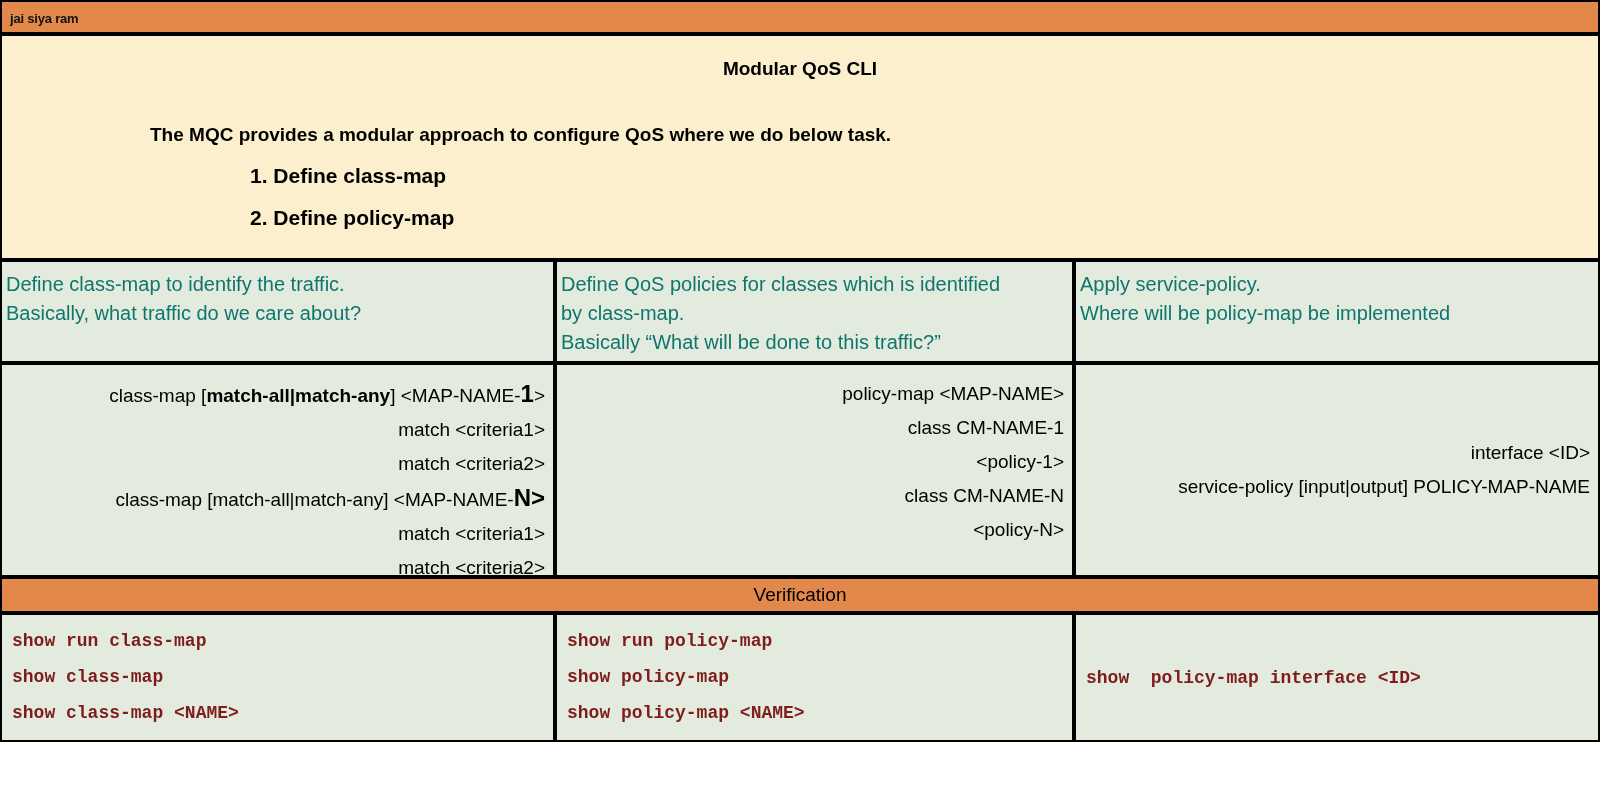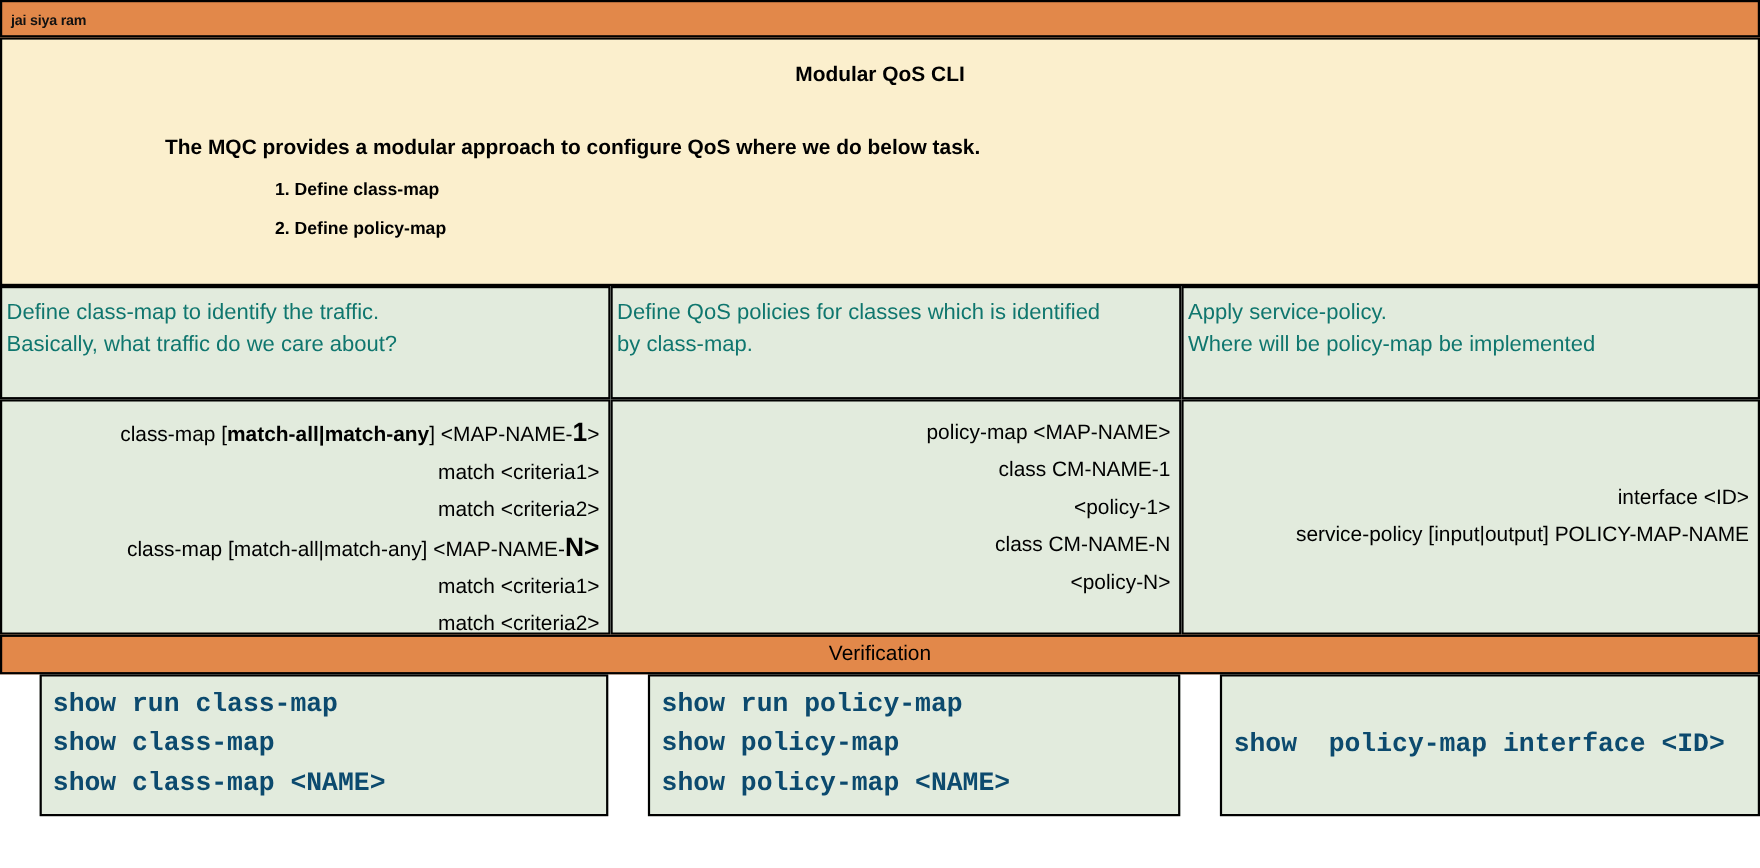--- a/index.html
+++ b/index.html
@@ -78,21 +78,21 @@
     font-weight: 700;
     margin-top: 22px;
   }
   .intro-lead {
     font-size: 19px;
     font-weight: 700;
     margin-top: 44px;
     padding-left: 148px;
   }
   .intro-step {
-    font-size: 16px;
+    font-size: 21px;
     font-weight: 700;
     margin-top: 18px;
     padding-left: 248px;
   }
 
   
   .hdr-cell {
     height: 40px;
     font-size: 20px;
     font-weight: 700;
@@ -137,27 +137,26 @@
     color: #000;
     display: flex;
     align-items: center;
     justify-content: center;
   }
 
   
   .cmd-cell {
     height: 129px;
     font-family: "Liberation Mono", "DejaVu Sans Mono", monospace;
-    font-size: 24px;
+    font-size: 18px;
     font-weight: 700;
     line-height: 36px;
-    color: #0c4a6e;
+    color: #7f1d1d;
     white-space: pre;
     padding: 8px 8px 0 10px;
-    margin-left: 36px;
   }
   .cmd-cell.vcenter {
     display: flex;
     flex-direction: column;
     justify-content: center;
     padding-top: 0;
   }
 </style>
 </head>
 <body>
@@ -182,20 +181,21 @@
 
 
   <div class="row">
     <div class="cell green desc-cell col-1">
       <div>Define class-map to identify the traffic.</div>
       <div>Basically, what traffic do we care about?</div>
     </div>
     <div class="cell green desc-cell col-2">
       <div>Define QoS policies for classes which is identified</div>
       <div>by class-map.</div>
+      <div>Basically “What will be done to this traffic?”</div>
     </div>
     <div class="cell green desc-cell col-3">
       <div>Apply service-policy.</div>
       <div>Where will be policy-map be implemented</div>
     </div>
   </div>
 
   <div class="row">
     <div class="cell green syntax-cell col-1">
       <div>

